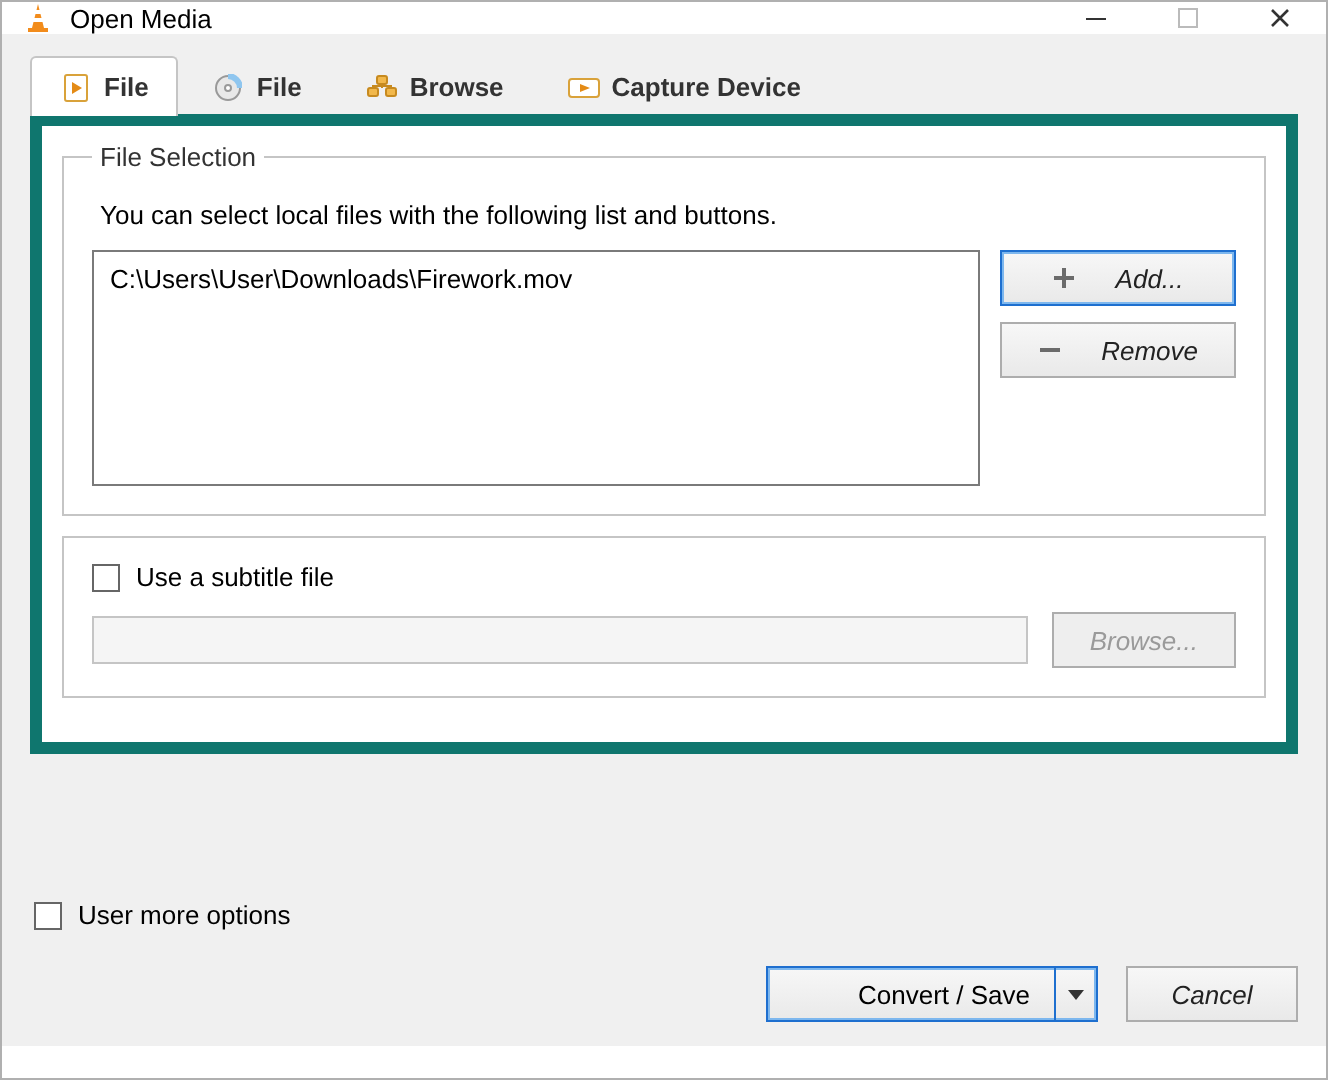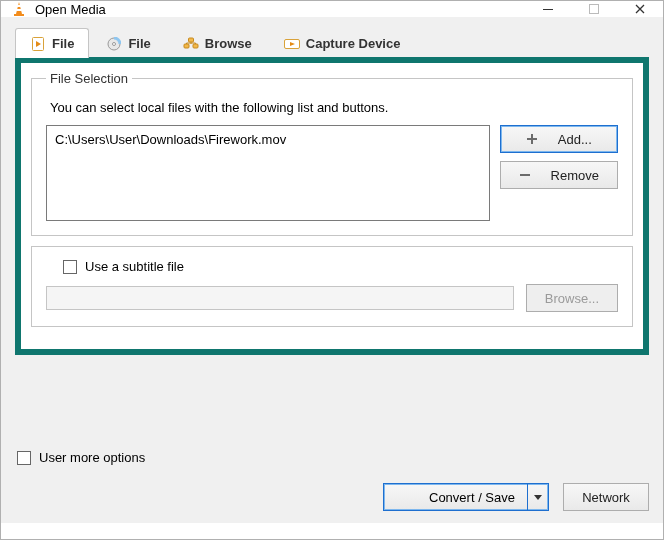--- a/index.html
+++ b/index.html
@@ -13,27 +13,27 @@
   .tabbar { display: flex; height: 30px; position: relative; top: 1px; z-index: 2; }
   .tab { display: flex; align-items: center; gap: 6px; padding: 0 14px; border: 1px solid #c5c5c5; border-bottom: none; background: #f9f9f9; color: #333; border-top-left-radius: 3px; border-top-right-radius: 3px; margin-right: 2px; font-weight: bold; }
   .tab.inactive { border-color: transparent; background: transparent; }
   .tab.active { background: #fff; }
   .tabicon { width: 16px; height: 16px; display: inline-flex; align-items: center; justify-content: center; }
   .panel { background: #fff; border: 6px solid #0f766e; padding: 8px 10px 12px 10px; }
   fieldset.group { border: 1px solid #c5c5c5; background: #fff; padding: 10px 14px 14px 14px; margin: 0 0 10px 0; }
   fieldset.group legend { padding: 0 4px; color: #333; }
   .hint { margin: 4px 0 10px 4px; }
   .filerow { display: flex; gap: 10px; align-items: flex-start; }
-  .filelist { flex: 1; height: 96px; border: 1px solid #7a7a7a; padding: 6px 8px; background: #fff; overflow: auto; }
+  .filelist { flex: 1; height: 118px; border: 1px solid #7a7a7a; padding: 6px 8px; background: #fff; overflow: auto; }
   .filelist .item { white-space: nowrap; }
   .btncol { display: flex; flex-direction: column; gap: 8px; }
-  button.std { height: 28px; min-width: 86px; padding: 0 18px; background: linear-gradient(#f7f7f7,#e9e9e9); border: 1px solid #adadad; display: inline-flex; align-items: center; justify-content: center; gap: 20px; color: #222; cursor: default; }
+  button.std { height: 28px; min-width: 86px; padding: 0 18px; background: linear-gradient(#f7f7f7,#e9e9e9); border: 1px solid #adadad; display: inline-flex; align-items: center; justify-content: center; gap: 20px; color: #222; cursor: default; font-style: italic; }
   button.std.primary { border: 1px solid #1e6fcf; box-shadow: 0 0 0 1px #7db7ee inset; }
   button.std:disabled { color: #9a9a9a; background: #eee; }
-  .checkboxrow { display: flex; align-items: center; gap: 8px; margin: 2px 0 10px 17px; }
+  .checkboxrow { display: flex; align-items: center; gap: 8px; margin: 2px 0 10px 0; }
   .fakecheck { width: 14px; height: 14px; border: 1px solid #666; background: #fff; display: inline-block; }
   .subrow { display: flex; gap: 12px; align-items: center; }
   .subinput { flex: 1; height: 24px; border: 1px solid #c5c5c5; background: #f5f5f5; padding: 0 6px; color: #888; }
   .footer { margin-top: auto; }
   .footer .checkboxrow { margin: 10px 0 14px 2px; }
   .footerbtns { display: flex; justify-content: flex-end; gap: 14px; padding-top: 4px; }
   .splitbtn { display: inline-flex; border: 1px solid #1e6fcf; box-shadow: 0 0 0 1px #7db7ee inset; background: linear-gradient(#f7f7f7,#e9e9e9); height: 28px; }
   .splitbtn .main { padding: 0 12px; display: flex; align-items: center; border-right: 1px solid #1e6fcf; margin-left: 33px; }
   .splitbtn .drop { width: 20px; display: flex; align-items: center; justify-content: center; }
 </style>
@@ -164,18 +164,18 @@
         <div class="main">
           <span>Convert / Save</span>
         </div>
         <div class="drop">
           <svg width="8" height="5">
               <polygon points="0,0 8,0 4,5" fill="#333"></polygon>
             </svg>
         </div>
       </div>
       <button class="std">
-        <span>Network</span>
+        <span>Cancel</span>
       </button>
     </div>
   </div>
 
 </div>
 
 </body></html>

